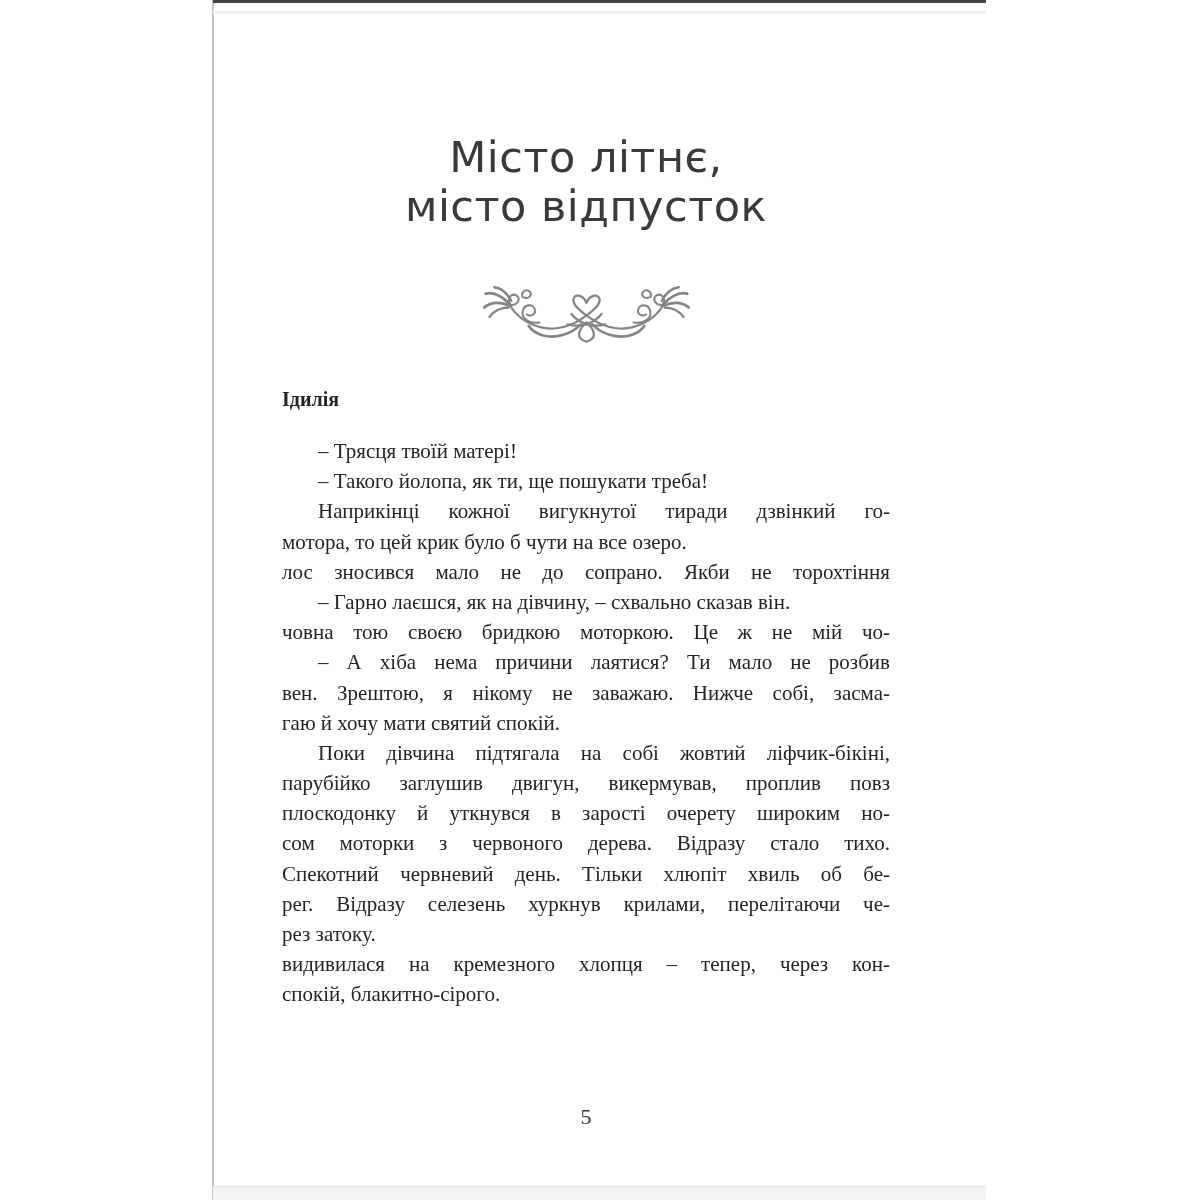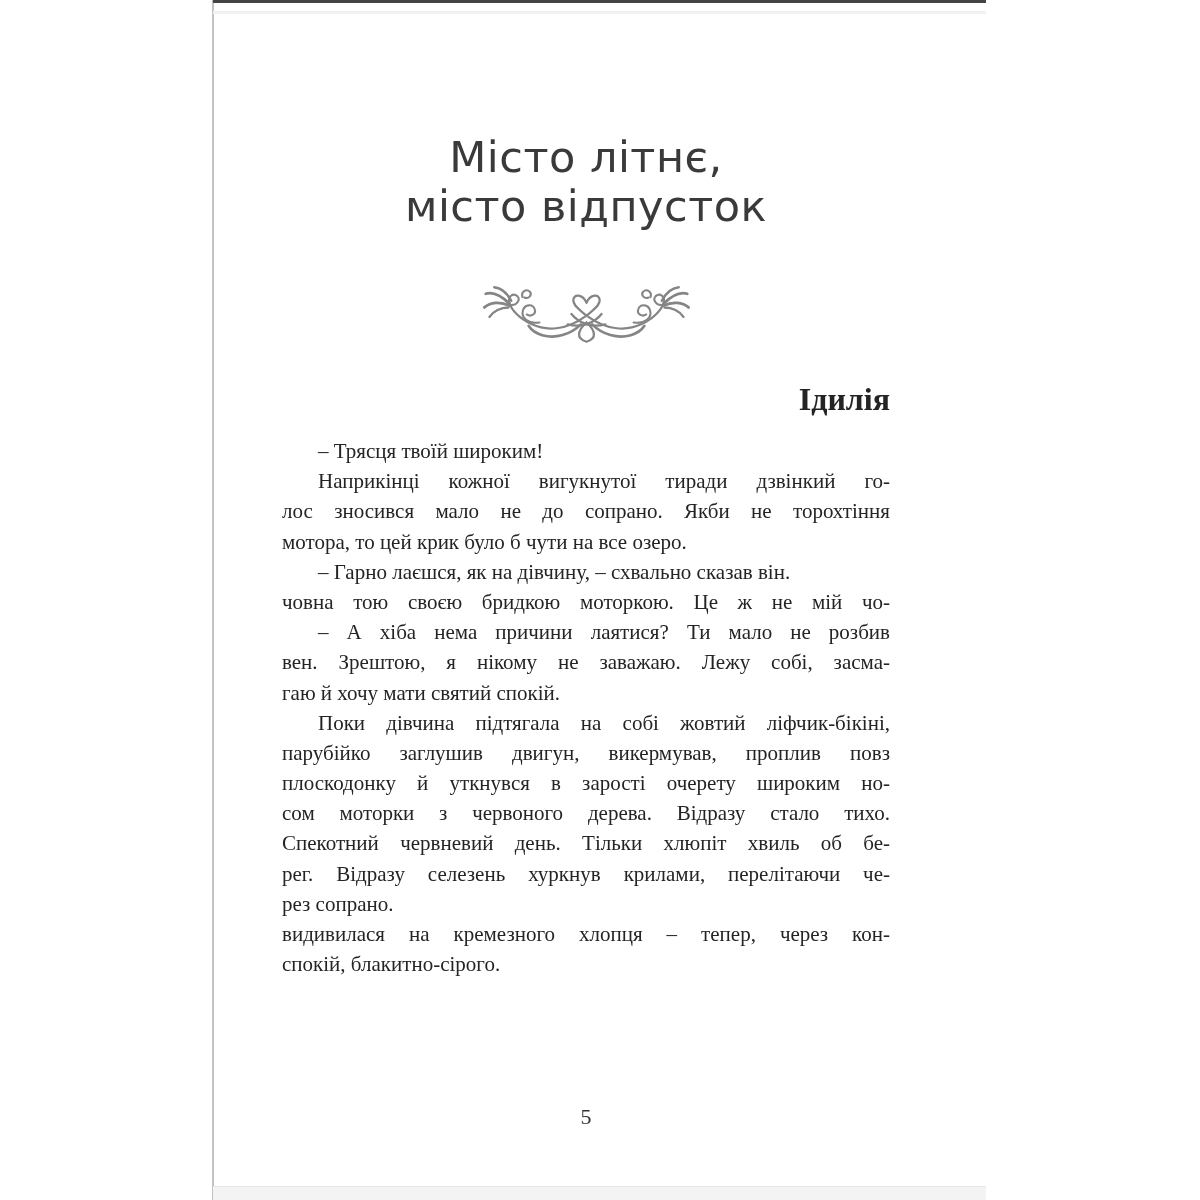--- a/index.html
+++ b/index.html
@@ -57,24 +57,24 @@
     color: var(--title-color);
     letter-spacing: 0.5px;
   }
   .flourish-wrap {
     position: absolute; top: 282px; left: 0; width: 608px;
     text-align: center;
   }
   .flourish-wrap svg { display: inline-block; }
   .section-heading {
     position: absolute; top: 386px; left: 0; width: 608px;
-    text-align: right;
+    text-align: left;
     font-family: "Liberation Serif", serif;
     font-weight: bold;
-    font-size: 32px;
+    font-size: 20px;
     line-height: 26px;
     color: var(--text-color);
   }
   .body-text {
     position: absolute; top: 436px; left: 0; width: 608px;
     font-family: "Liberation Serif", serif;
     font-size: 21px;
     color: var(--text-color);
   }
   .line {
@@ -143,36 +143,37 @@
           <path stroke-width="2.6" d="M40 20 C36 12, 30 6.5, 22 5.5"></path>
           <path stroke-width="2.6" d="M37 27 C29 27, 21 31, 17 37"></path>
           <path stroke-width="2.8" d="M114 45 C103 56, 87 60.5, 73 56.5 C66 54.5, 61 50.5, 58.5 46.5"></path>
         </g>
       </svg>
     </div>
 
     <div class="section-heading">Ідилія</div>
 
     <div class="body-text" id="body-text">
-        <div class="line first">– Трясця твоїй широким!</div>
+        <div class="line first">– Трясця твоїй матері!</div>
+        <div class="line first">– Такого йолопа, як ти, ще пошукати треба!</div>
         <div class="line first just">Наприкінці кожної вигукнутої тиради дзвінкий го-</div>
+        <div class="line">мотора, то цей крик було б чути на все озеро.</div>
         <div class="line just">лос зносився мало не до сопрано. Якби не торохтіння</div>
-        <div class="line">мотора, то цей крик було б чути на все озеро.</div>
         <div class="line first">– Гарно лаєшся, як на дівчину, – схвально сказав він.</div>
         <div class="line just">човна тою своєю бридкою моторкою. Це ж не мій чо-</div>
         <div class="line first just">– А хіба нема причини лаятися? Ти мало не розбив</div>
-        <div class="line just">вен. Зрештою, я нікому не заважаю. Лежу собі, засма-</div>
+        <div class="line just">вен. Зрештою, я нікому не заважаю. Нижче собі, засма-</div>
         <div class="line">гаю й хочу мати святий спокій.</div>
         <div class="line first just">Поки дівчина підтягала на собі жовтий ліфчик-бікіні,</div>
         <div class="line just">парубійко заглушив двигун, викермував, проплив повз</div>
         <div class="line just">плоскодонку й уткнувся в зарості очерету широким но-</div>
         <div class="line just">сом моторки з червоного дерева. Відразу стало тихо.</div>
         <div class="line just">Спекотний червневий день. Тільки хлюпіт хвиль об бе-</div>
         <div class="line just">рег. Відразу селезень хуркнув крилами, перелітаючи че-</div>
-        <div class="line">рез сопрано.</div>
+        <div class="line">рез затоку.</div>
         <div class="line just">видивилася на кремезного хлопця – тепер, через кон-</div>
         <div class="line">спокій, блакитно-сірого.</div>
       </div>
 
     <div class="page-number">5</div>
 
   </div>
 </div>
 
 </body></html>

